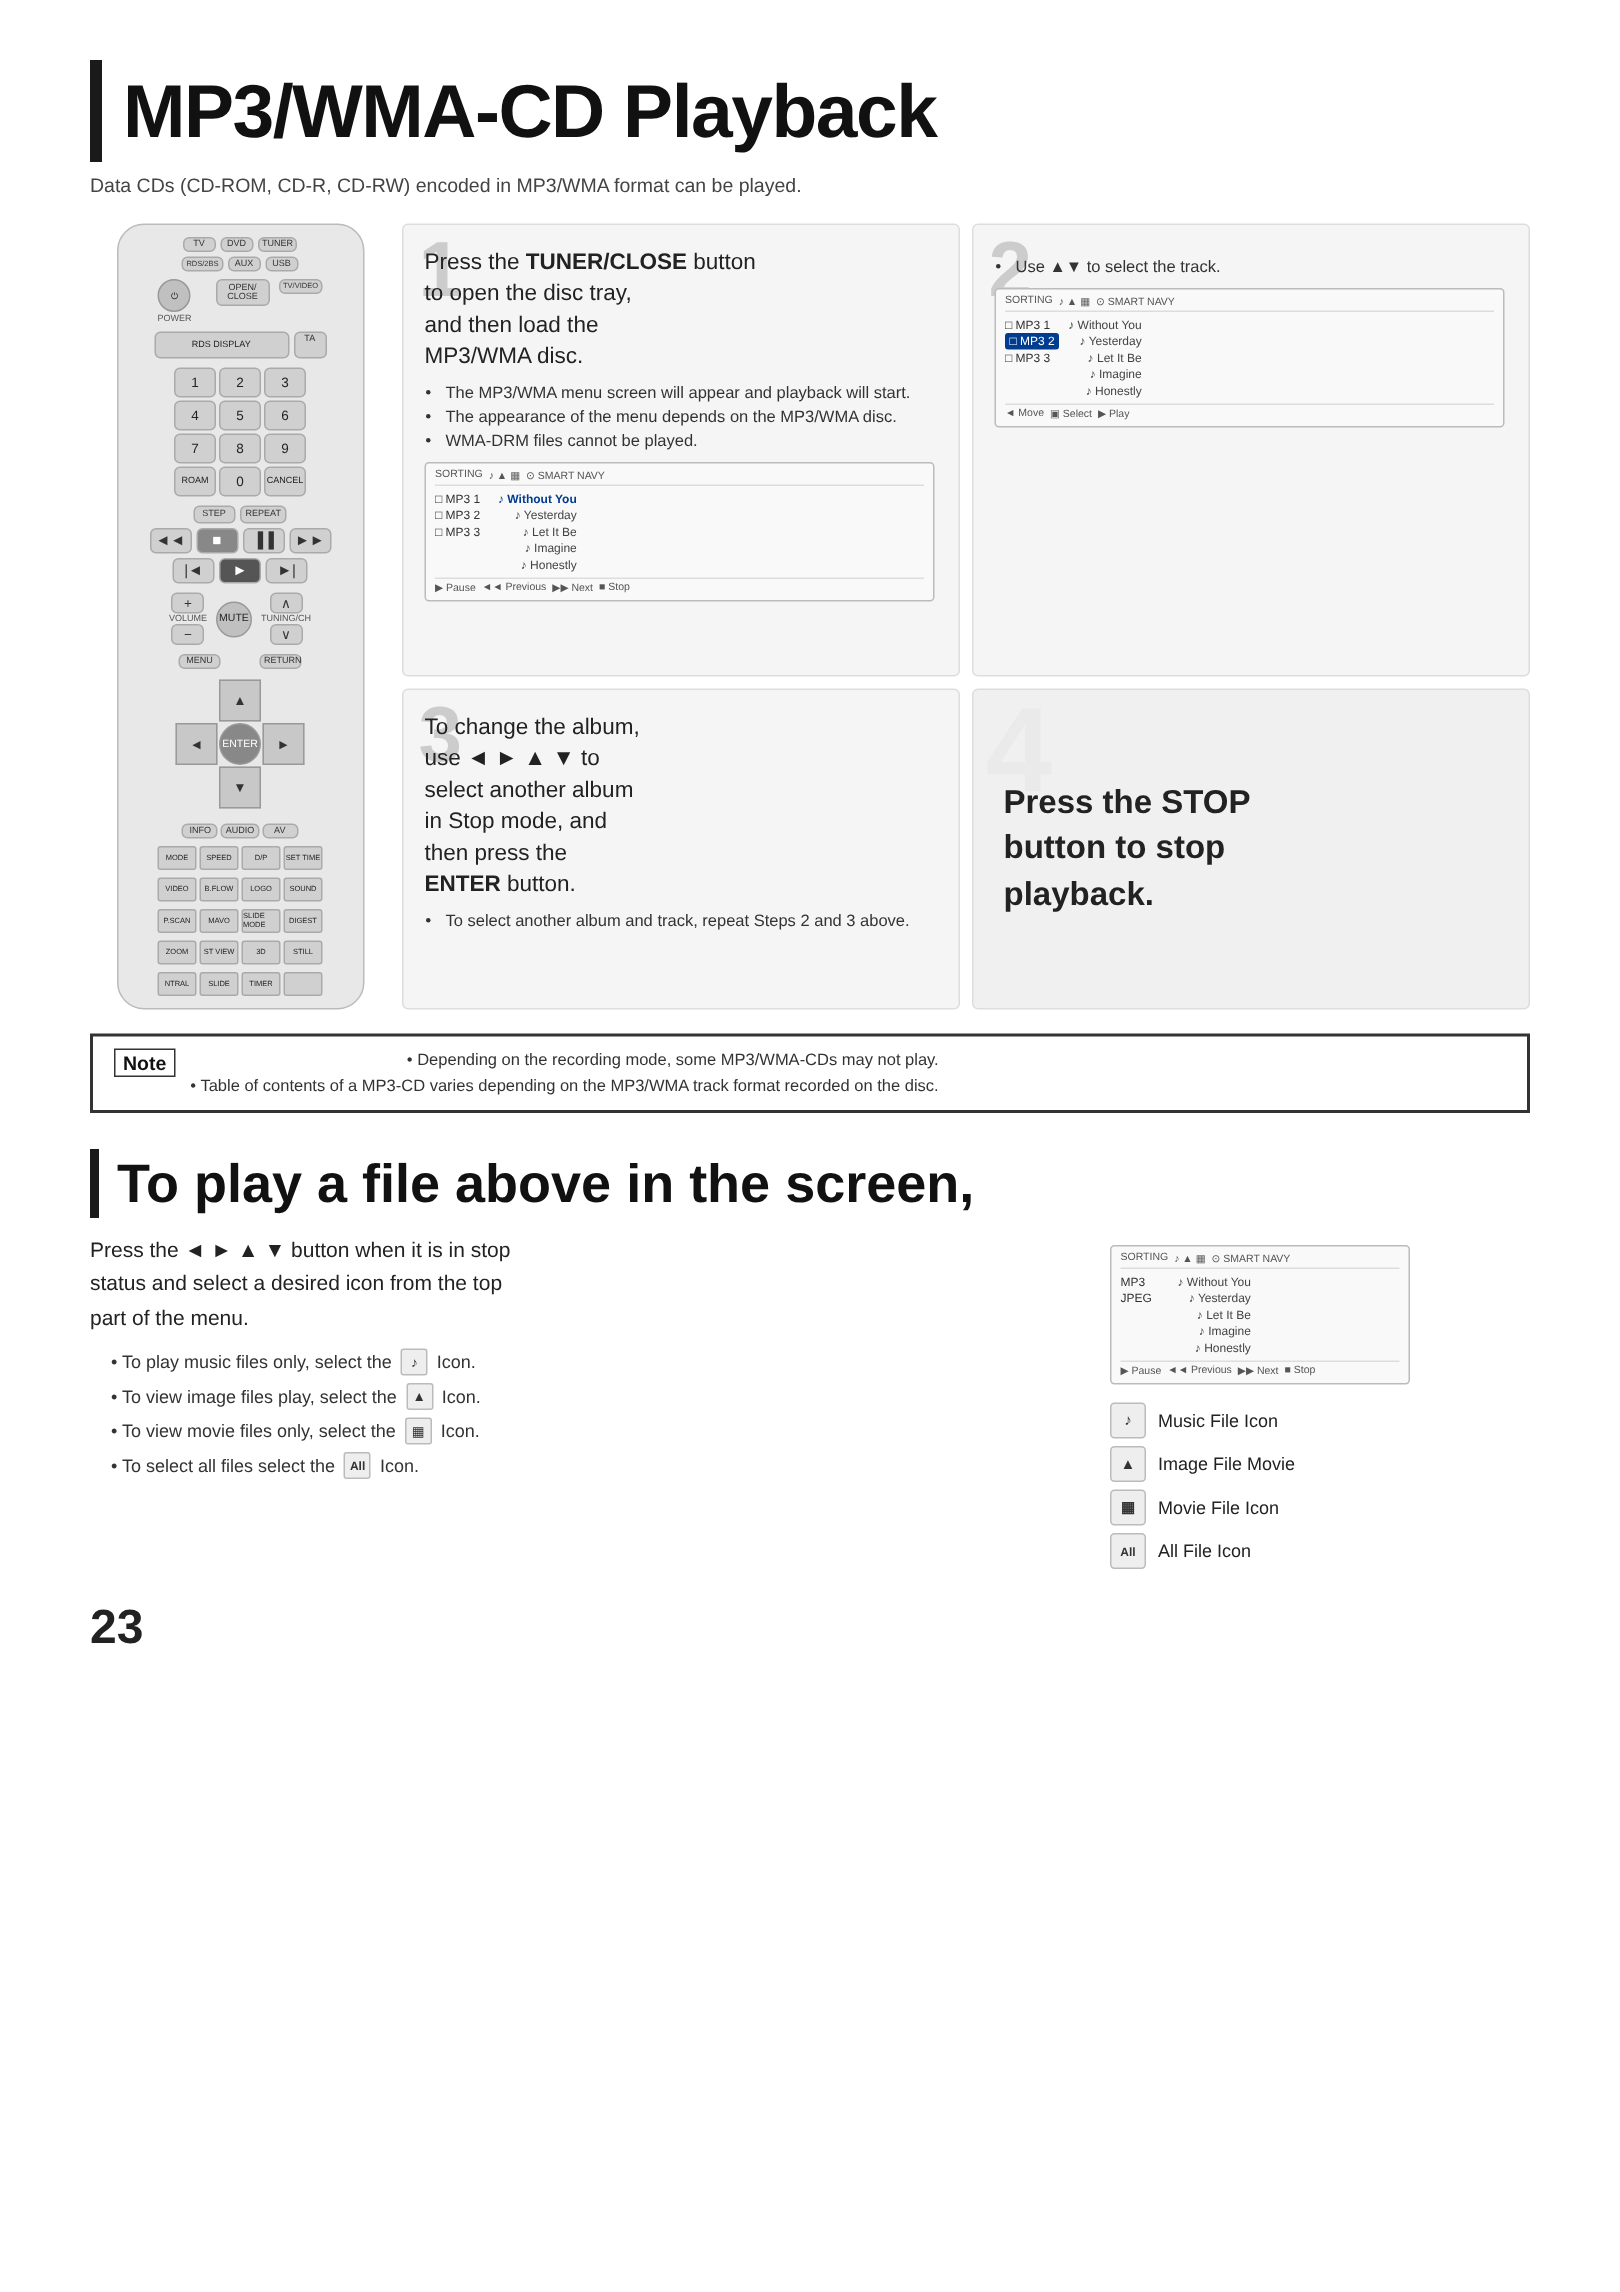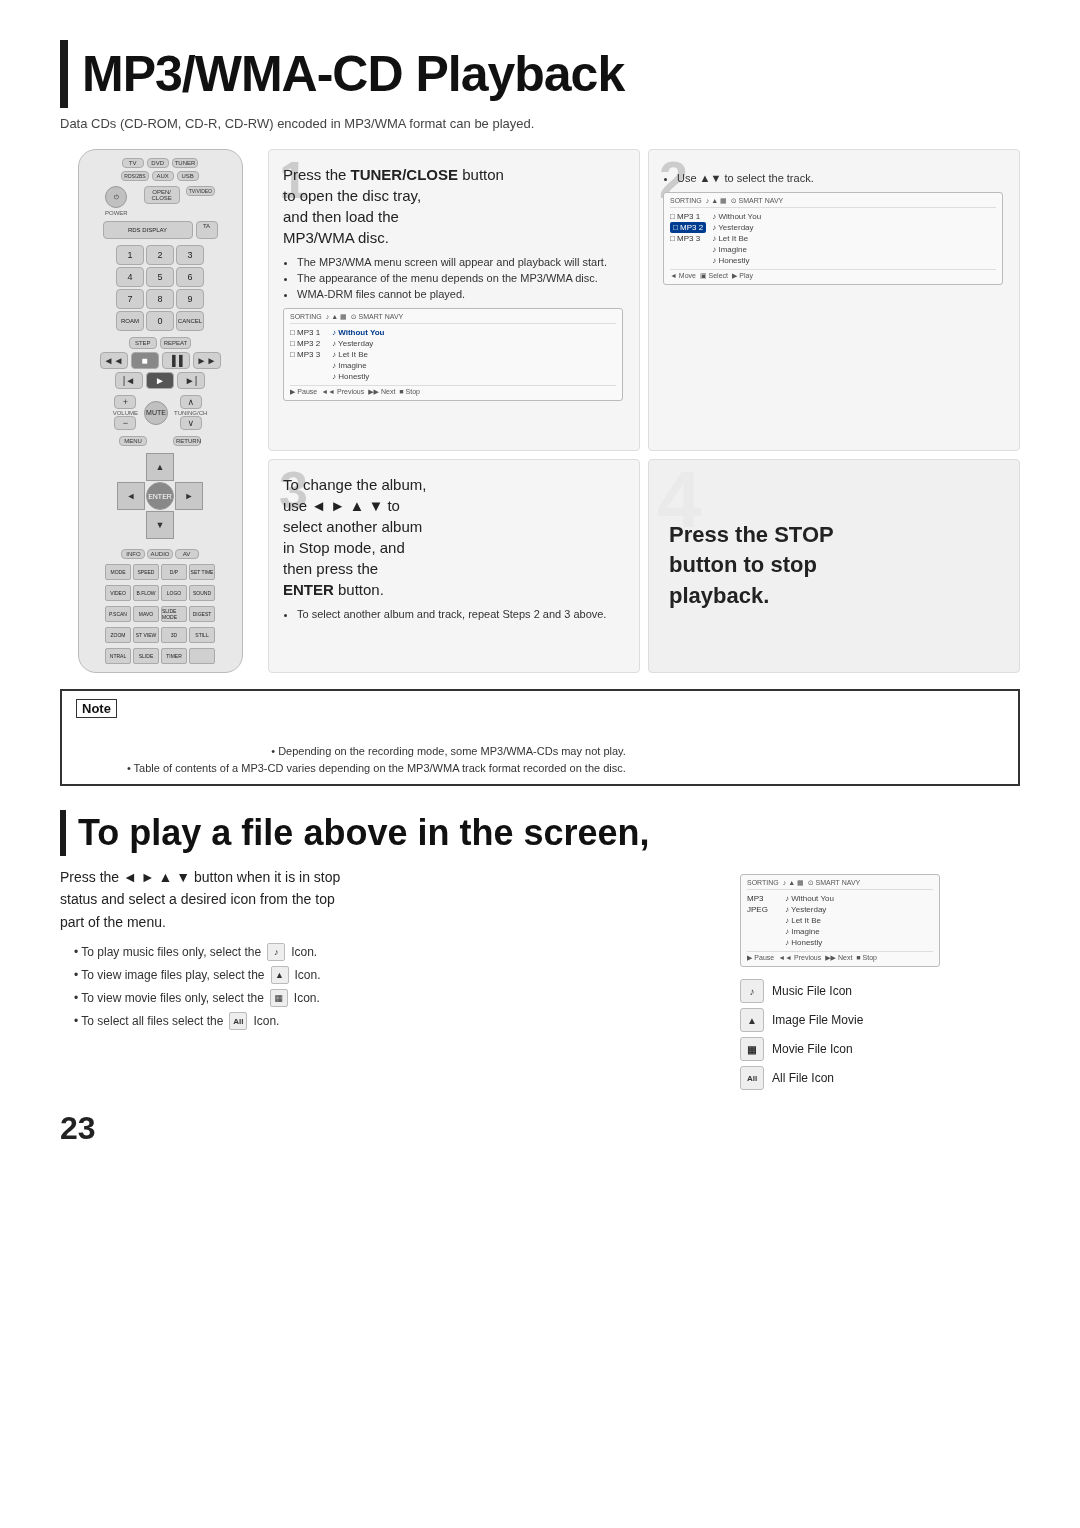--- a/index.html
+++ b/index.html
@@ -246,20 +246,21 @@
       border-top: 1px solid #ddd;
       padding-top: 2px;
       color: #555;
     }
     .screen-tracks {
       font-size: 8px;
       color: #444;
     }
     .screen-track {
       padding: 1px 0;
+      text-align: right;
     }
 
     
     .note-box {
       border: 2px solid #333;
       background: #fff;
       padding: 8px 14px;
       margin-top: 10px;
       display: flex;
       gap: 10px;
@@ -273,21 +274,20 @@
       min-width: 36px;
       padding: 1px 5px;
       border: 1px solid #333;
       background: #fff;
       height: fit-content;
     }
     .note-text {
       font-size: 11px;
       color: #333;
       line-height: 1.5;
-      margin-top: 44px;
     }
 
     
     .section2-title-wrapper {
       display: flex;
       align-items: center;
       margin-top: 24px;
       margin-bottom: 10px;
     }
     .section2-bar {

